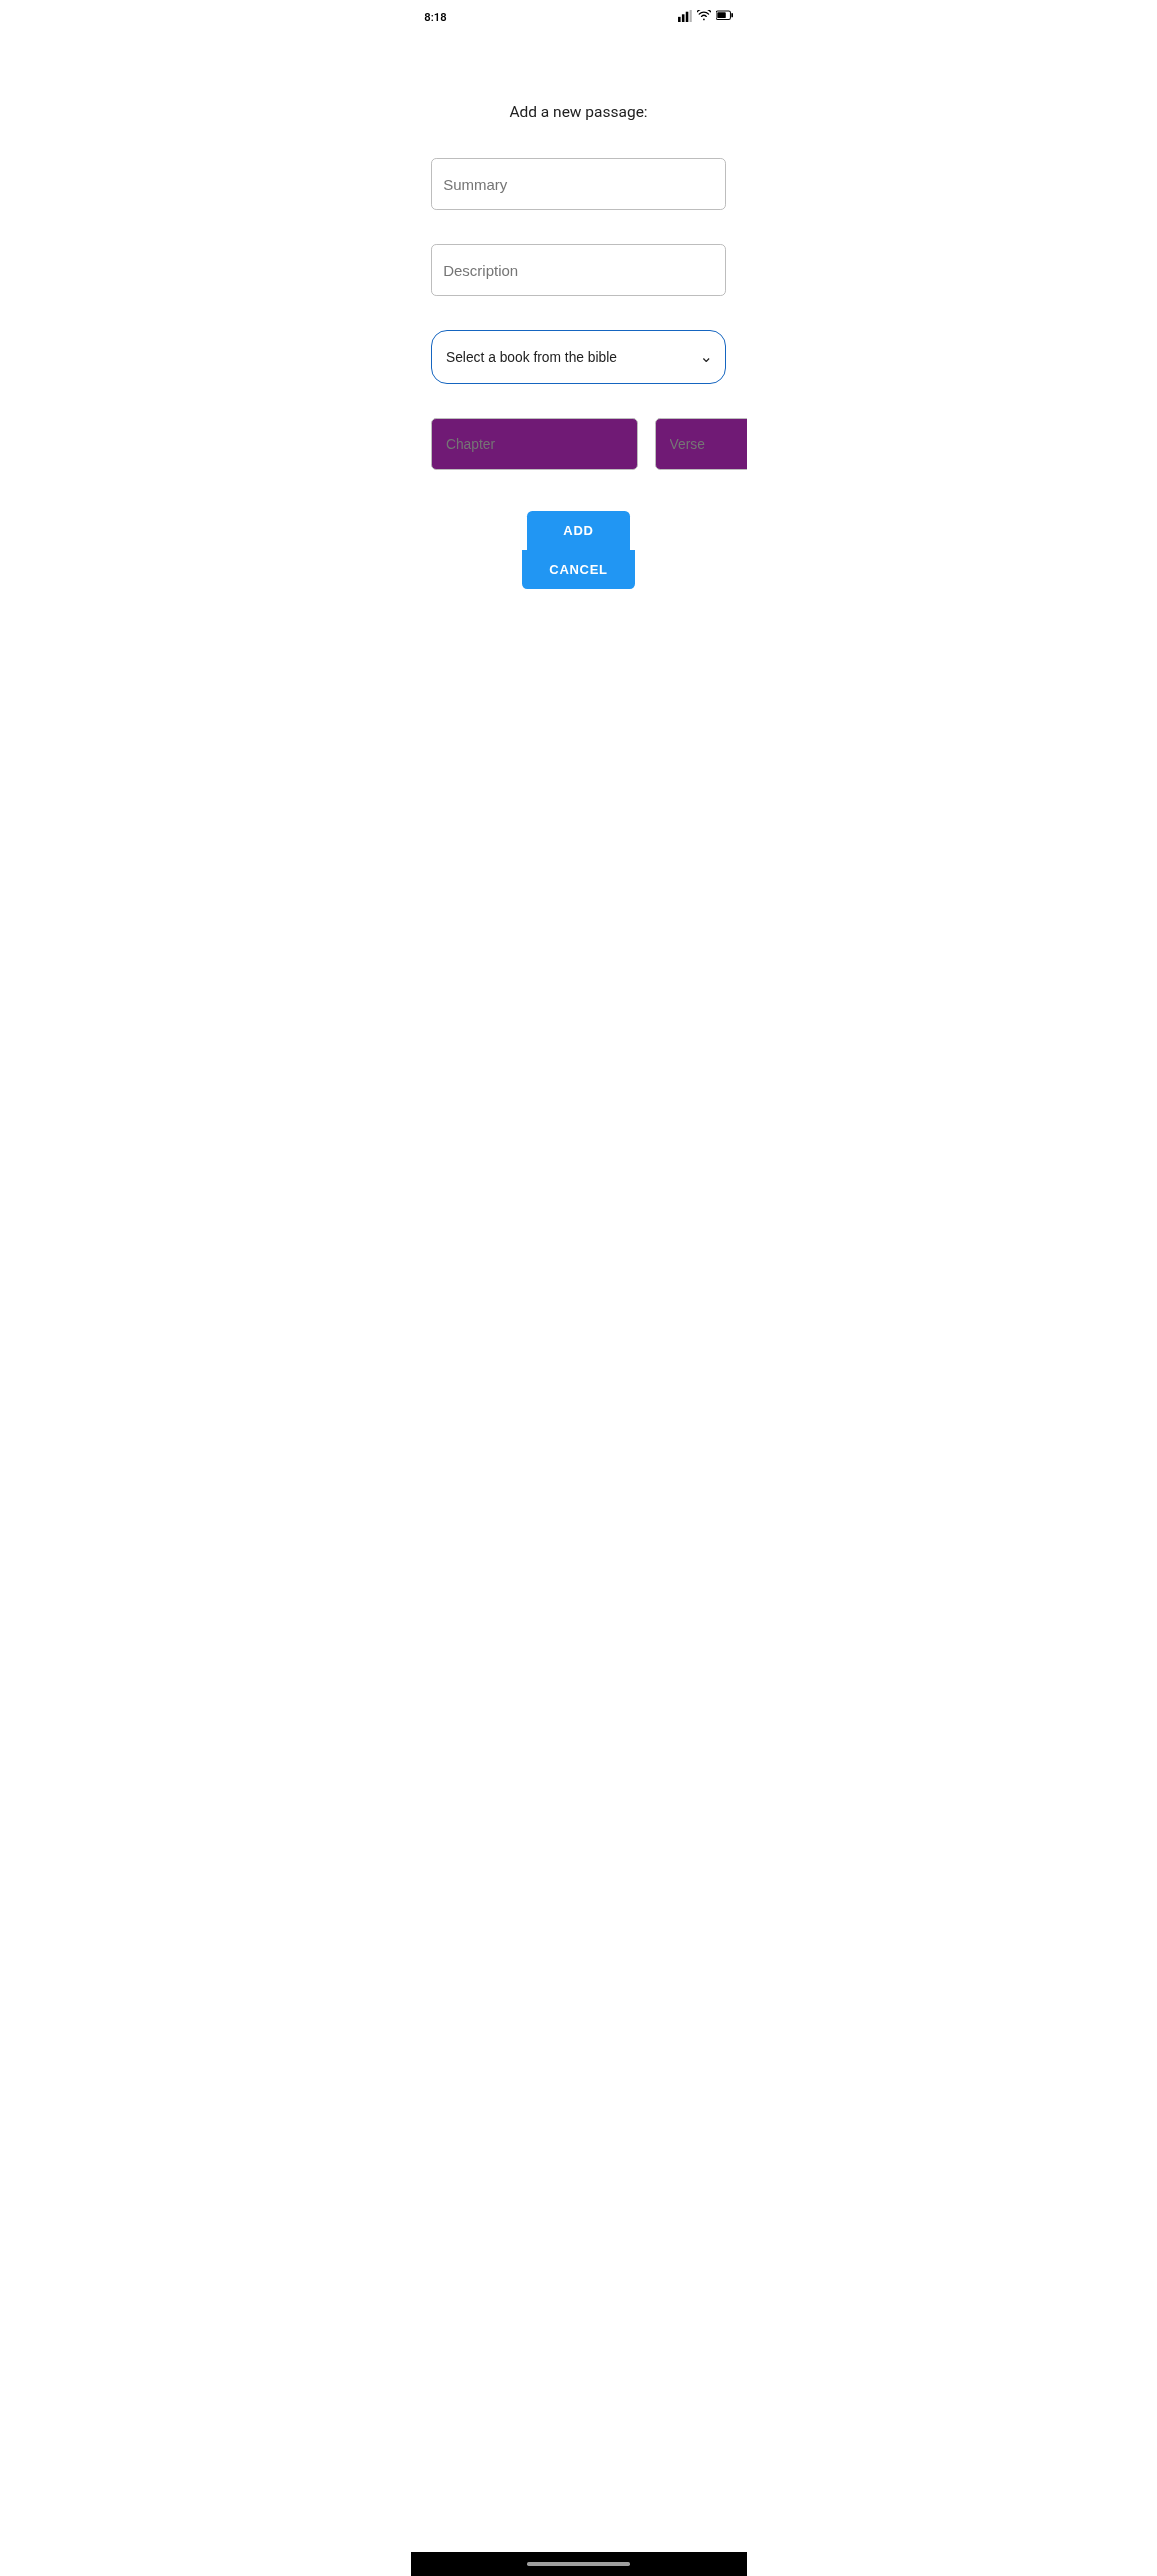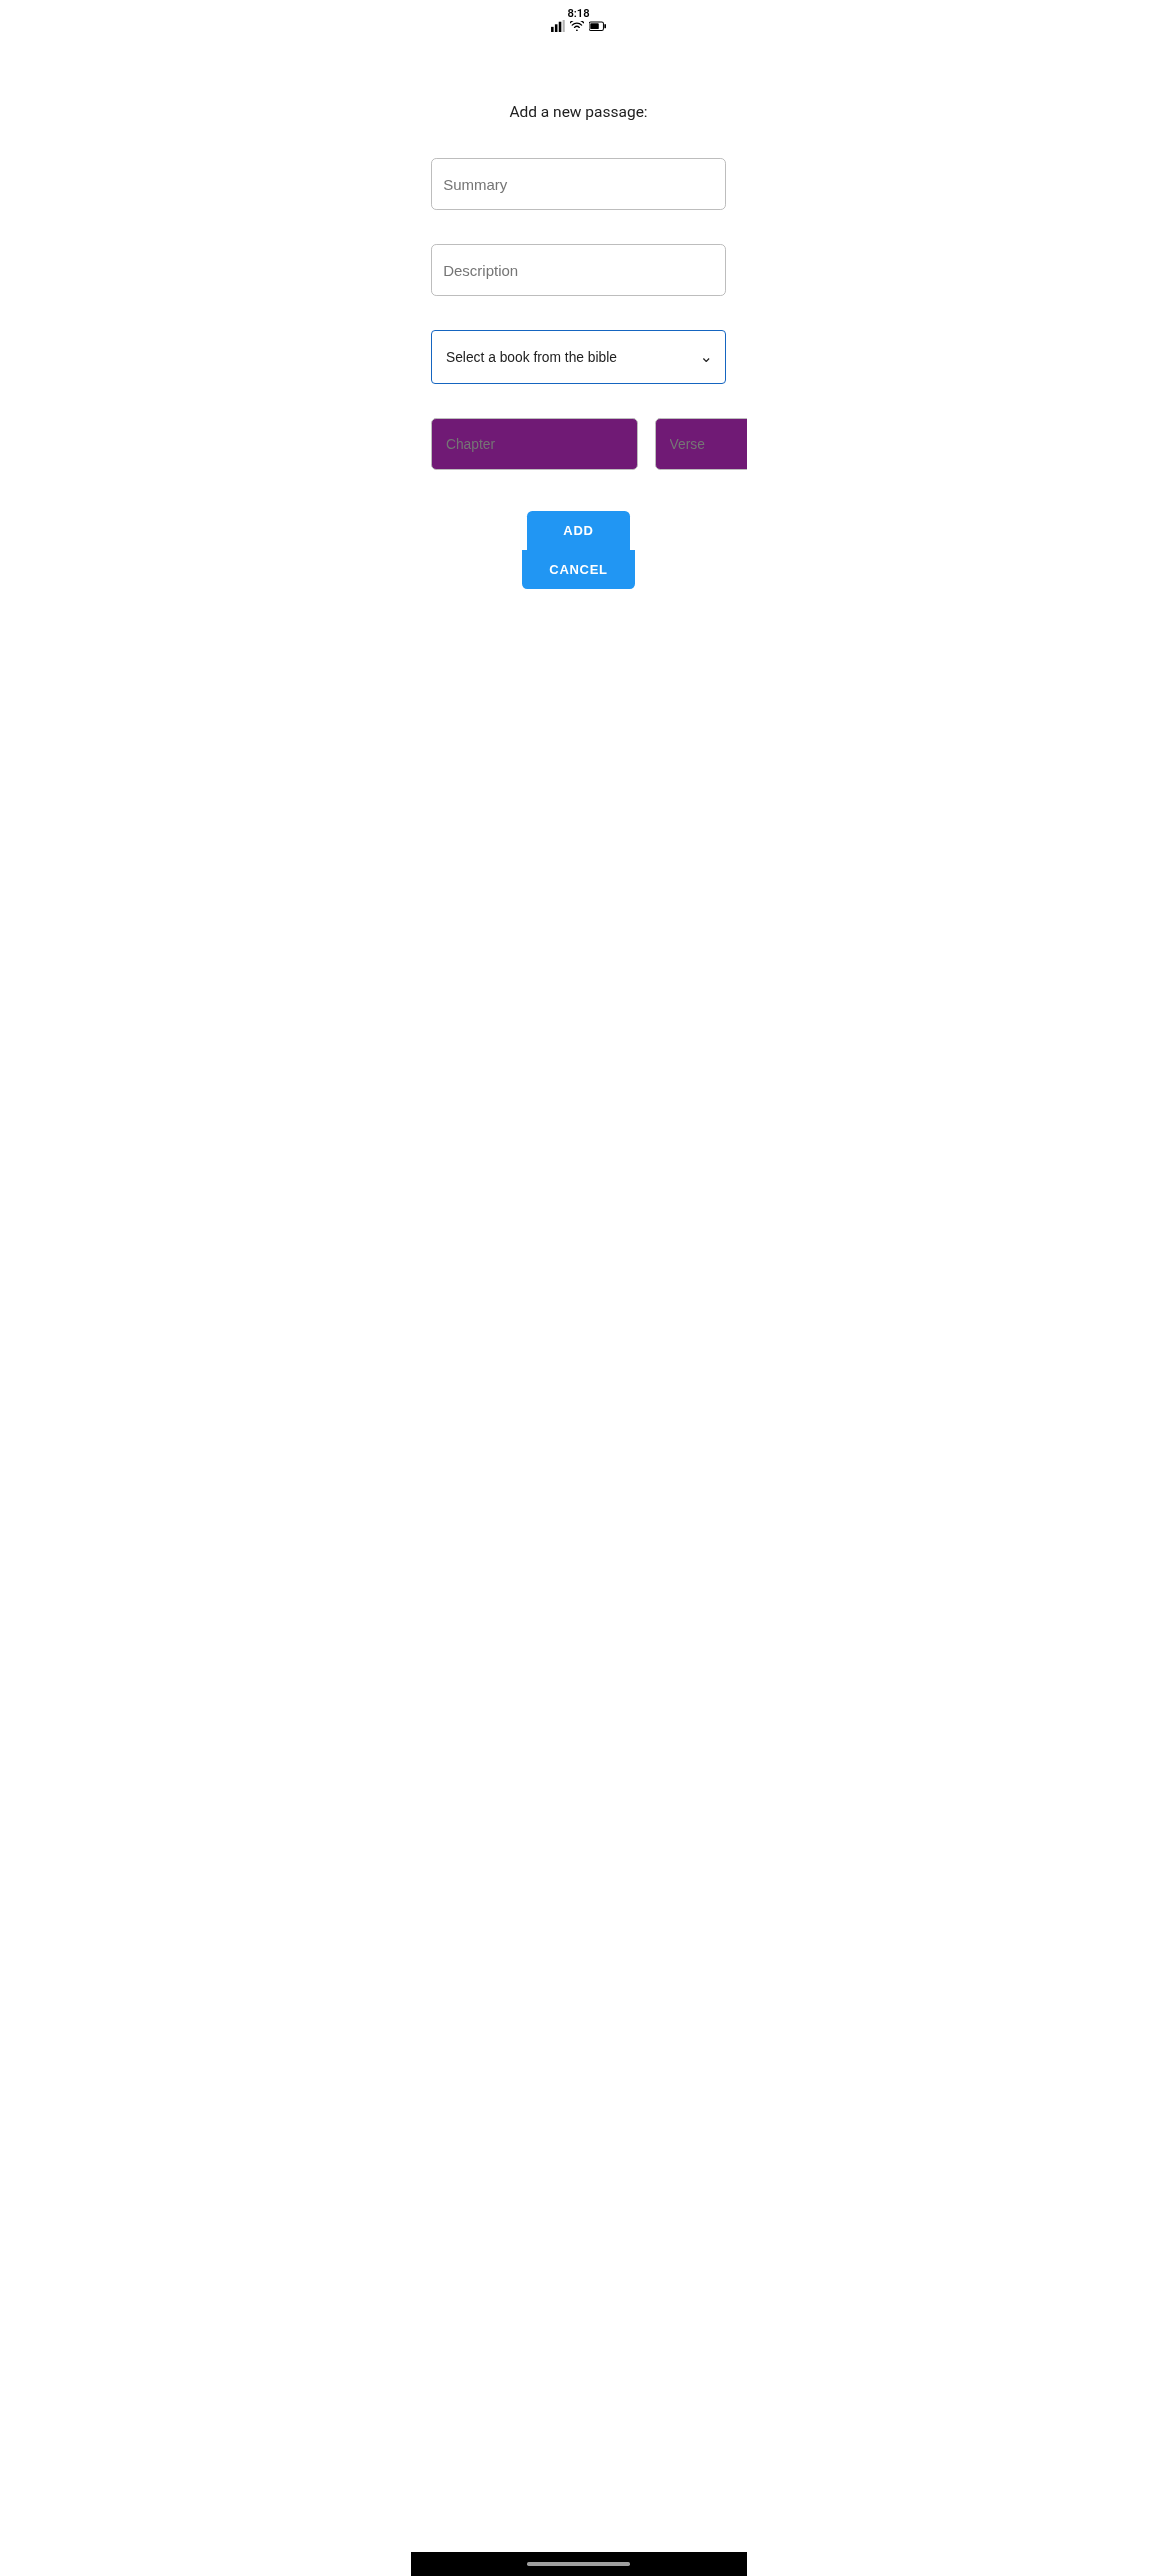--- a/index.html
+++ b/index.html
@@ -19,21 +19,20 @@
       overflow-x: hidden;
     }
 
     .status-bar {
       display: flex;
       justify-content: space-between;
       align-items: center;
       padding: 6.9px 13.8px;
       height: 34px;
       background: #ffffff;
-      flex-direction: column;
     }
 
     .status-time {
       font-size: 11.2px;
       font-weight: 600;
       color: #000;
     }
 
     .status-icons {
       display: flex;
@@ -71,21 +70,21 @@
       font-size: 15px;
       color: #9e9e9e;
       outline: none;
       background: #ffffff;
     }
 
     .select-container {
       width: 100%;
       position: relative;
       border: 1.7px solid #1565c0;
-      border-radius: 4px;
+      border-radius: 16px;
       background: #ffffff;
     }
 
     .select-field {
       width: 100%;
       height: 52px;
       padding: 13.8px 41px 13.8px 13.8px;
       font-size: 13.8px;
       color: #212121;
       background: transparent;

